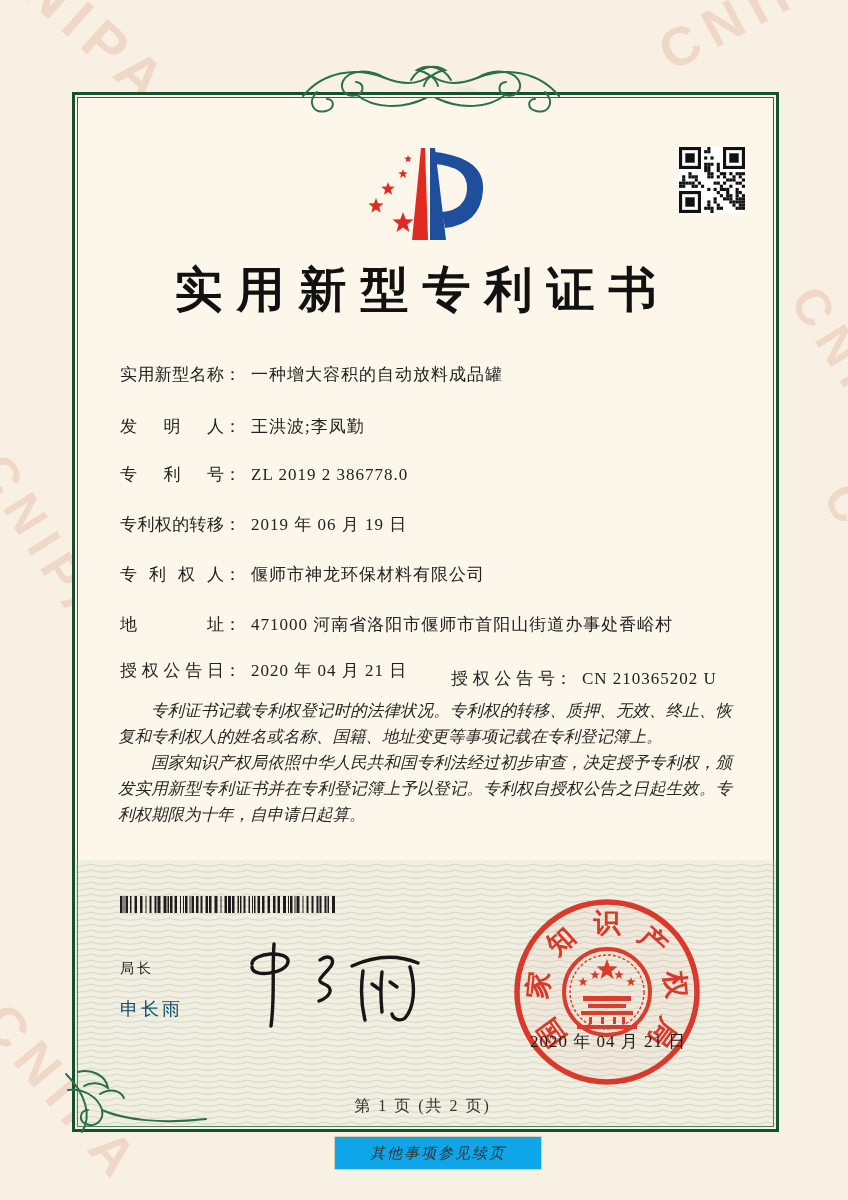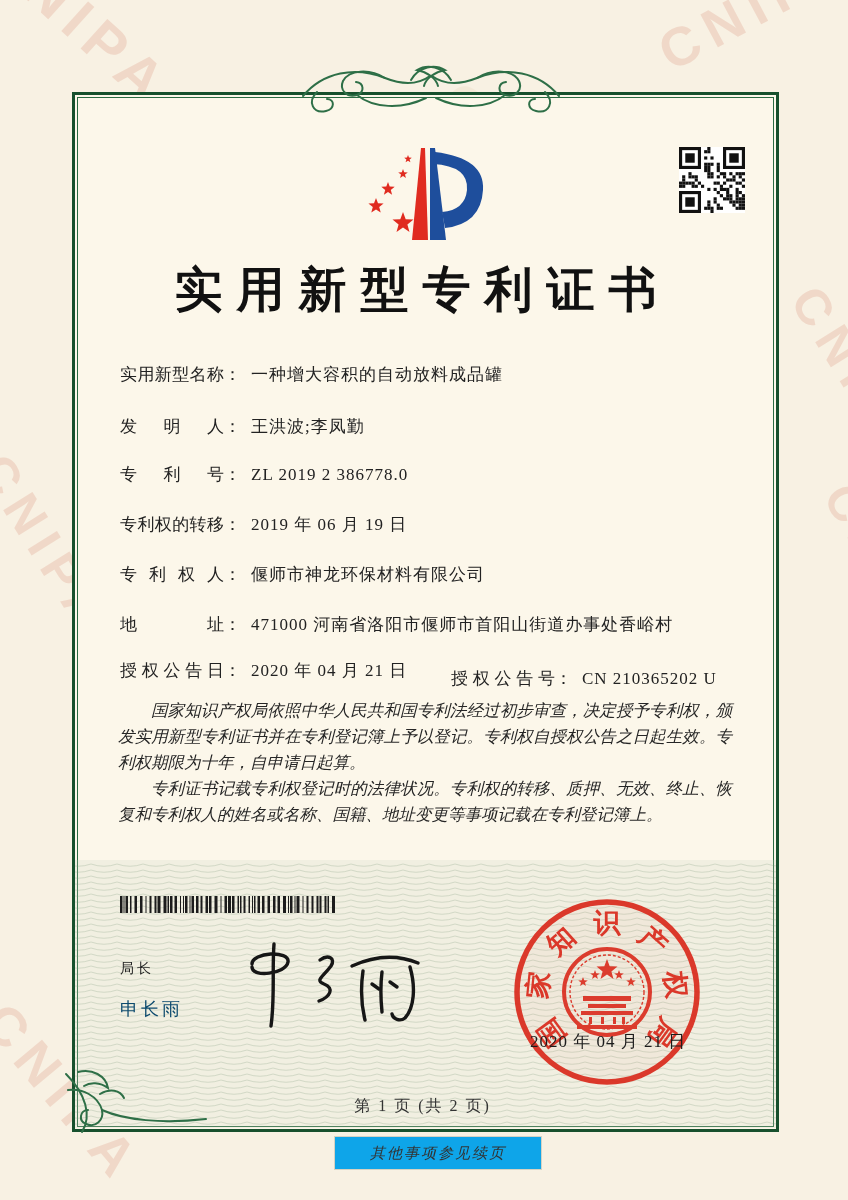--- a/index.html
+++ b/index.html
@@ -301,22 +301,22 @@
     </div>
     <div class="row" style="top:296px">
       <span class="lab">授权公告日</span><span class="colon">：</span><span class="val">2020 年 04 月 21 日</span>
       <span class="grant-no">
         <span class="lab">授权公告号</span><span class="colon">：</span><span class="val">CN 210365202 U</span>
       </span>
     </div>
   </div>
 
   <div class="abs body-text">
+    <p>专利证书记载专利权登记时的法律状况。专利权的转移、质押、无效、终止、恢复和专利权人的姓名或名称、国籍、地址变更等事项记载在专利登记簿上。</p>
     <p>国家知识产权局依照中华人民共和国专利法经过初步审查，决定授予专利权，颁发实用新型专利证书并在专利登记簿上予以登记。专利权自授权公告之日起生效。专利权期限为十年，自申请日起算。</p>
-    <p>专利证书记载专利权登记时的法律状况。专利权的转移、质押、无效、终止、恢复和专利权人的姓名或名称、国籍、地址变更等事项记载在专利登记簿上。</p>
   </div>
 
   <svg class="abs barcode" id="barcode" width="216" height="18">
       <rect x="0" y="0" width="2.5" height="17" fill="#1c1c1c"></rect>
       <rect x="3.5" y="0" width="1" height="17" fill="#1c1c1c"></rect>
       <rect x="5.5" y="0" width="2.5" height="17" fill="#1c1c1c"></rect>
       <rect x="10" y="0" width="1.5" height="17" fill="#1c1c1c"></rect>
       <rect x="14.5" y="0" width="2.5" height="17" fill="#1c1c1c"></rect>
       <rect x="20" y="0" width="2.5" height="17" fill="#1c1c1c"></rect>
       <rect x="25.5" y="0" width="1" height="17" fill="#1c1c1c"></rect>

